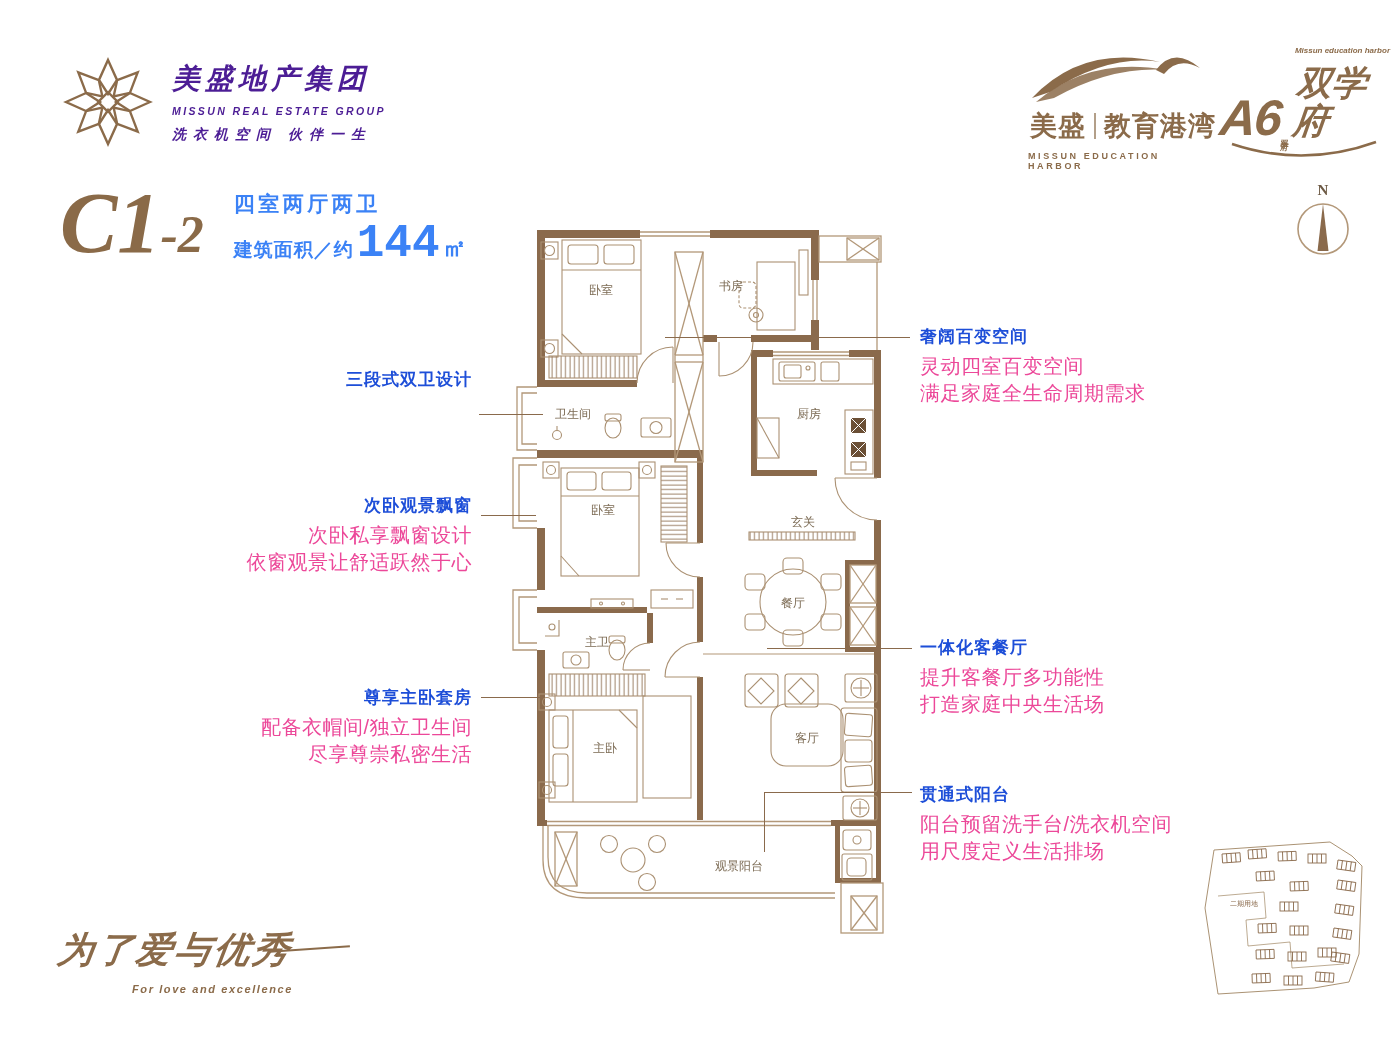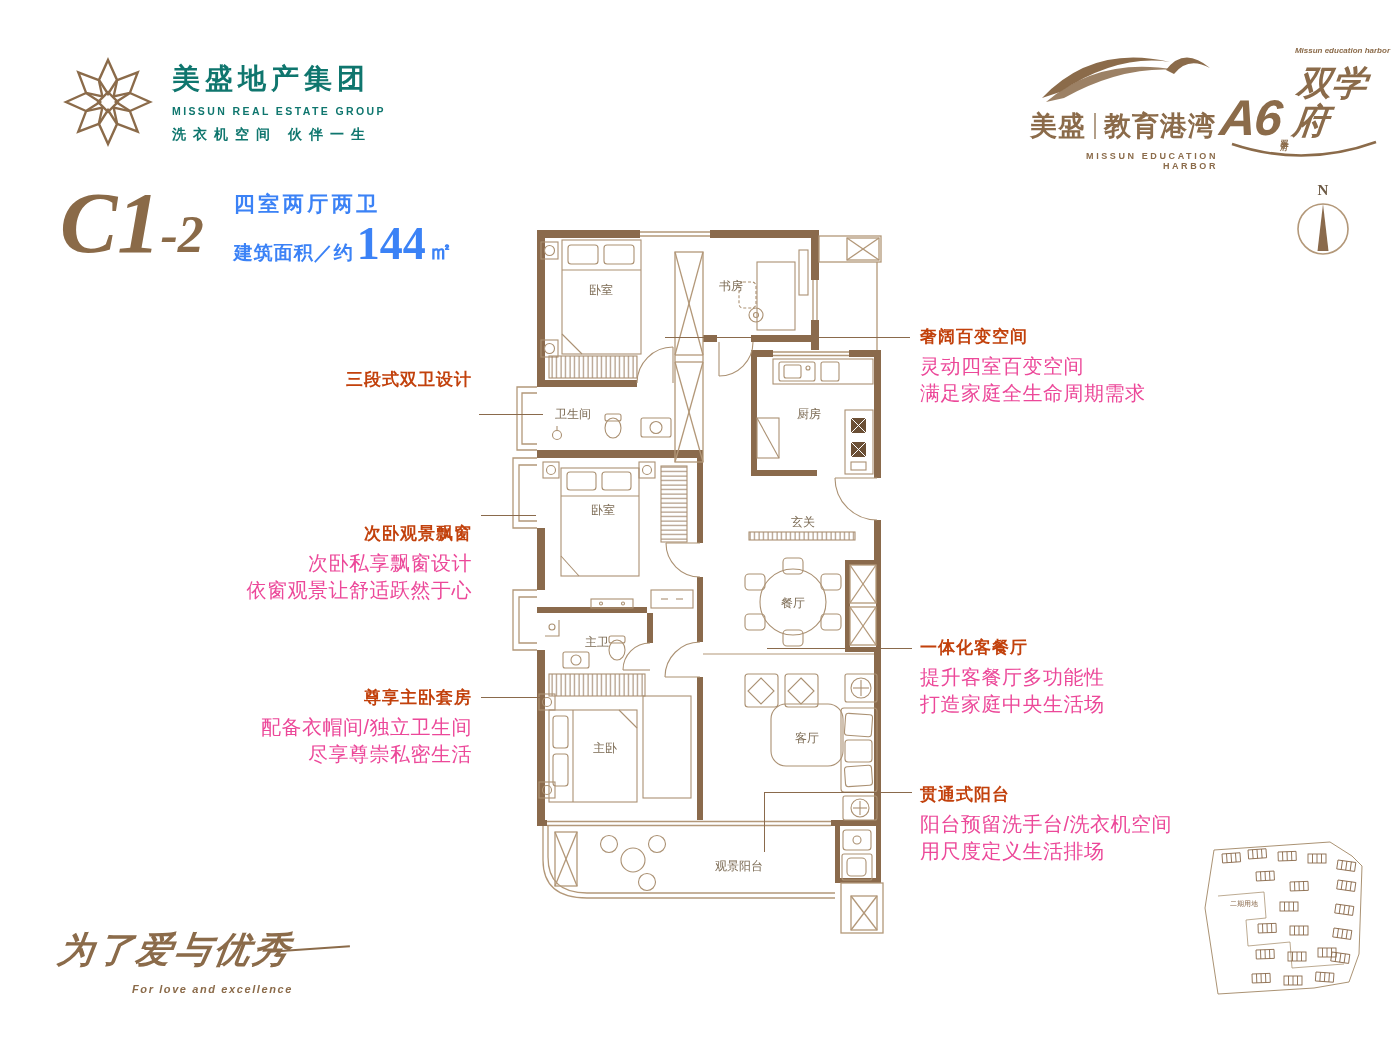--- a/index.html
+++ b/index.html
@@ -1,54 +1,54 @@
 <!DOCTYPE html>
 <html><head>
 <meta charset="utf-8">
 <style>
   html,body{margin:0;padding:0;background:#ffffff;}
   .canvas{position:relative;width:1400px;height:1050px;background:#fff;overflow:hidden;
           font-family:"Liberation Sans","DejaVu Sans",sans-serif;color:#857257;}
   .abs{position:absolute;}
   
   .grp-logo{left:60px;top:54px;display:flex;align-items:center;}
-  .grp-text{margin-left:16px;color:#0f766e;}
+  .grp-text{margin-left:16px;color:#4c1d95;font-style:italic;}
   .grp-name{font-size:28px;font-weight:bold;letter-spacing:5px;}
   .grp-en{font-size:10.5px;font-weight:bold;letter-spacing:2.4px;margin-top:7px;}
   .grp-slogan{font-size:14px;letter-spacing:7px;margin-top:9px;font-weight:bold;}
   
-  .edu{left:1028px;top:40px;width:190px;text-align:right;color:#8b6b4a;}
+  .edu{left:1028px;top:40px;width:190px;text-align:left;color:#8b6b4a;}
   .edu-row{display:flex;align-items:center;justify-content:center;gap:8px;margin-top:-2px;}
   .edu-cn{font-size:27px;font-weight:bold;letter-spacing:1px;}
   .edu-div{width:2px;height:26px;background:#8b6b4a;opacity:.65;}
   .edu-en{font-size:9px;font-weight:bold;letter-spacing:2.6px;margin-top:7px;}
   
   .a6{left:1222px;top:46px;width:170px;color:#8b6b4a;}
   .a6-tag{position:absolute;right:2px;top:0;font-size:8px;font-style:italic;font-weight:bold;text-align:right;line-height:10px;}
   .a6-row{display:flex;align-items:flex-end;margin-top:18px;transform:skewX(-6deg);}
   .a6-main{font-size:50px;font-weight:bold;font-style:italic;line-height:44px;letter-spacing:-2px;}
   .a6-vert{writing-mode:vertical-rl;font-size:8px;font-weight:bold;margin:0 2px 4px 0;letter-spacing:1px;}
   .a6-suffix{font-size:35px;font-weight:bold;font-style:italic;line-height:38px;}
   
   .unit{left:60px;top:186px;display:flex;align-items:flex-start;}
   .unit-code{font-family:"Liberation Serif","DejaVu Serif",serif;font-style:italic;font-weight:bold;color:#8a6a48;}
   .unit-code .big{font-size:86px;line-height:74px;}
   .unit-code .small{font-size:52px;}
   .unit-info{margin-left:30px;padding-top:4px;color:#3b82f6;}
   .unit-layout{font-size:21px;font-weight:bold;letter-spacing:3.5px;}
   .unit-area{display:flex;align-items:baseline;margin-top:6px;font-weight:bold;}
   .unit-area .prefix{font-size:19px;letter-spacing:1px;}
-  .unit-area .value{font-family:Liberation Serif, serif;font-size:46px;line-height:40px;margin:0 3px;}
+  .unit-area .value{font-family:Liberation Mono, monospace;font-size:46px;line-height:40px;margin:0 3px;}
   .unit-area .unit-sym{font-size:24px;}
   
   .compass{left:1292px;top:182px;width:62px;text-align:center;color:#6d5a45;}
   .compass .n{font-family:"Liberation Serif","DejaVu Serif",serif;font-size:15px;font-weight:bold;margin-bottom:2px;}
   
   .ann{width:282px;}
-  .ann .t{font-size:17px;font-weight:bold;color:#c2410c;letter-spacing:1px;}
+  .ann .t{font-size:17px;font-weight:bold;color:#1d4ed8;letter-spacing:1px;}
   .ann .b{font-size:20px;line-height:27px;color:#ec4899;margin-top:5px;letter-spacing:.5px;}
   .ann-left{left:190px;text-align:right;}
   .ann-right{left:920px;text-align:left;}
   .leader{background:#8a6a4c;height:1px;}
   .leader-v{background:#8a6a4c;width:1px;}
   
   .slogan{left:58px;top:926px;color:#8b6b4a;}
   .slogan-cn{font-size:36px;font-weight:bold;font-style:italic;letter-spacing:3px;transform:skewX(-8deg);}
   .slogan-line{position:absolute;left:212px;top:22px;width:80px;height:2px;background:#8b6b4a;transform:rotate(-4deg);}
   .slogan-en{margin:8px 0 0 74px;font-size:11px;font-weight:bold;font-style:italic;letter-spacing:1.6px;}
@@ -378,21 +378,21 @@
   <div class="abs leader" style="left:481px;top:515px;width:55px;"></div>
   <div class="abs leader" style="left:481px;top:697px;width:64px;"></div>
   <div class="abs leader" style="left:665px;top:337px;width:245px;"></div>
   <div class="abs leader" style="left:767px;top:648px;width:145px;"></div>
   <div class="abs leader" style="left:764px;top:792px;width:148px;"></div>
   <div class="abs leader-v" style="left:764px;top:792px;height:60px;"></div>
 
   <div class="abs ann ann-left" style="top:368px;">
     <div class="t">三段式双卫设计</div>
   </div>
-  <div class="abs ann ann-left" style="top:522px;">
+  <div class="abs ann ann-left" style="top:494px;">
     <div class="t">次卧观景飘窗</div>
     <div class="b">
       <div>次卧私享飘窗设计</div>
       <div>依窗观景让舒适跃然于心</div>
     </div>
   </div>
   <div class="abs ann ann-left" style="top:686px;">
     <div class="t">尊享主卧套房</div>
     <div class="b">
       <div>配备衣帽间/独立卫生间</div>

